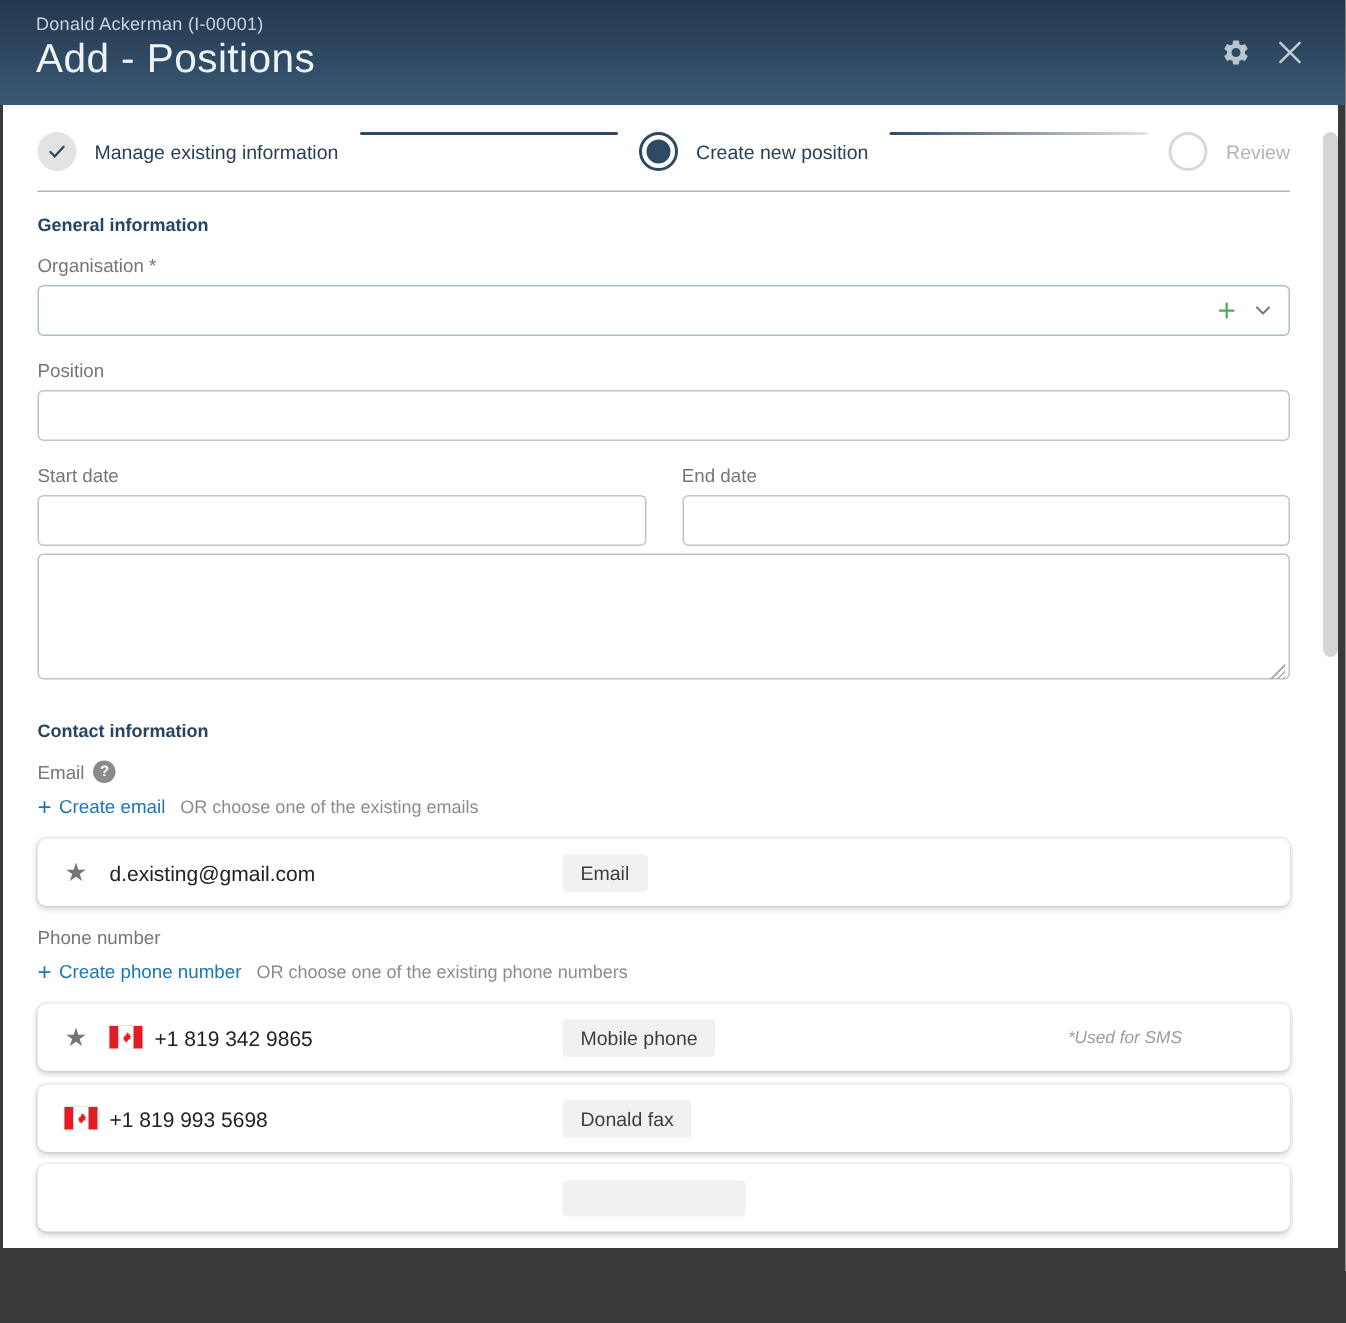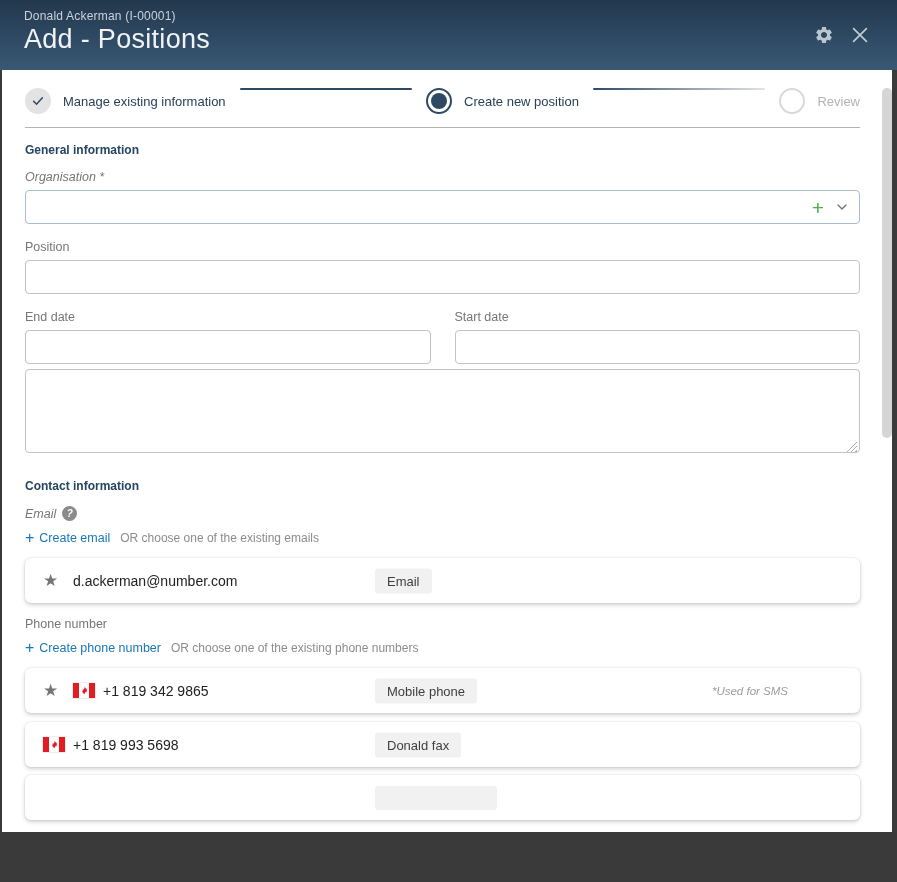--- a/index.html
+++ b/index.html
@@ -33,21 +33,21 @@
   .step-circle.todo { border:2px solid #d9d9d9; background:#fff; }
   .step-label { margin-left:12px; font-size:13px; color:#273f57; white-space:nowrap; }
   .step-label.dim { color:#b3b3b3; }
   .connector { flex:1 1 auto; height:2px; margin:0 14px; border-radius:1px; }
   .connector.solid { background:#2e4a63; }
   .connector.fade { background:linear-gradient(90deg,#2e4a63 0%,#e3e3e3 100%); }
 
   
   .section-heading { font-size:12px; font-weight:bold; color:#254560; margin-top:15px; }
   .field-label { font-size:12.5px; color:#767676; margin-top:16px; display:flex; align-items:center; gap:6px; }
-  .field-label.first { margin-top:13px;font-style:italic; }
+  .field-label.first { margin-top:13px; }
   .text-input { width:100%; height:34px; border:1px solid #c3c3c3; border-radius:4px; margin-top:6px;
     font-size:14px; padding:0 10px; color:#222; background:#fff; outline:none; }
   .org-wrap { position:relative; margin-top:6px; }
   .org-wrap .text-input { margin-top:0; border-color:#a6bdd3; padding-right:64px; }
   .org-icons { position:absolute; right:10px; top:0; height:34px; display:flex; align-items:center; gap:10px; }
   .plus-green { color:#4caf50; font-size:21px; font-weight:400; line-height:1; cursor:pointer; }
   .date-row { display:flex; gap:24px; }
   .date-col { flex:1 1 0; }
   .textarea { width:100%; height:84px; border:1px solid #c3c3c3; border-radius:4px; margin-top:5px;
     resize:none; font-size:14px; padding:8px 10px; outline:none; position:relative; background:#fff; }
@@ -151,25 +151,25 @@
           <path d="M6 9 L12 15 L18 9" stroke="#757575" stroke-width="2" fill="none" stroke-linecap="round" stroke-linejoin="round"></path>
         </svg>
       </div>
     </div>
 
     <div class="field-label">Position</div>
     <input class="text-input" type="text" style="">
 
     <div class="date-row">
       <div class="date-col">
+        <div class="field-label">Start date</div>
+        <input class="text-input" type="text" style="">
+      </div>
+      <div class="date-col">
         <div class="field-label">End date</div>
-        <input class="text-input" type="text" style="">
-      </div>
-      <div class="date-col">
-        <div class="field-label">Start date</div>
         <input class="text-input" type="text" style="">
       </div>
     </div>
 
     <div class="ta-wrap">
       <textarea class="textarea" style=""></textarea>
       <div class="resize-grip"></div>
     </div>
 
     
@@ -182,21 +182,21 @@
     <div class="create-row">
       <span class="create-link">
         <span class="plus">+</span>
         <span>Create email</span>
       </span>
       <span class="or-text">OR choose one of the existing emails</span>
     </div>
 
     <div class="card">
       <span class="star">★</span>
-      <span class="card-value">d.ackerman@number.com</span>
+      <span class="card-value">d.existing@gmail.com</span>
       <span class="badge">Email</span>
     </div>
 
     <div class="field-label" style="margin-top:14px">Phone number</div>
     <div class="create-row">
       <span class="create-link">
         <span class="plus">+</span>
         <span>Create phone number</span>
       </span>
       <span class="or-text">OR choose one of the existing phone numbers</span>

